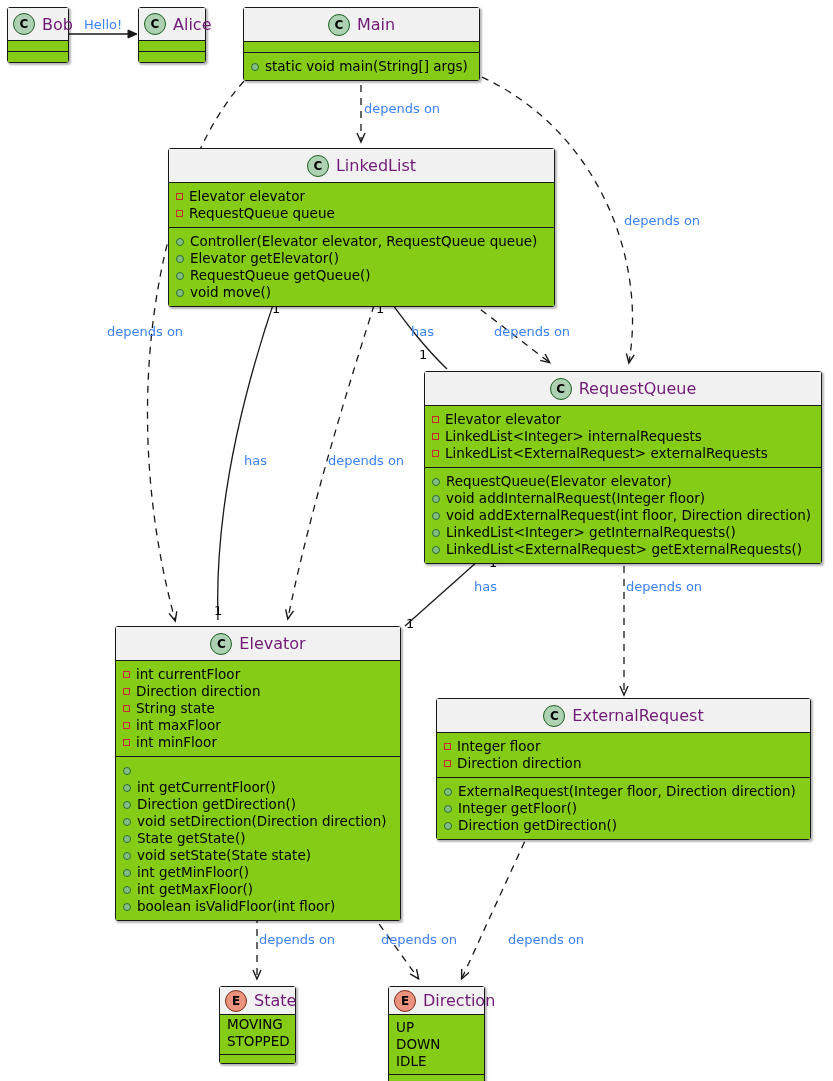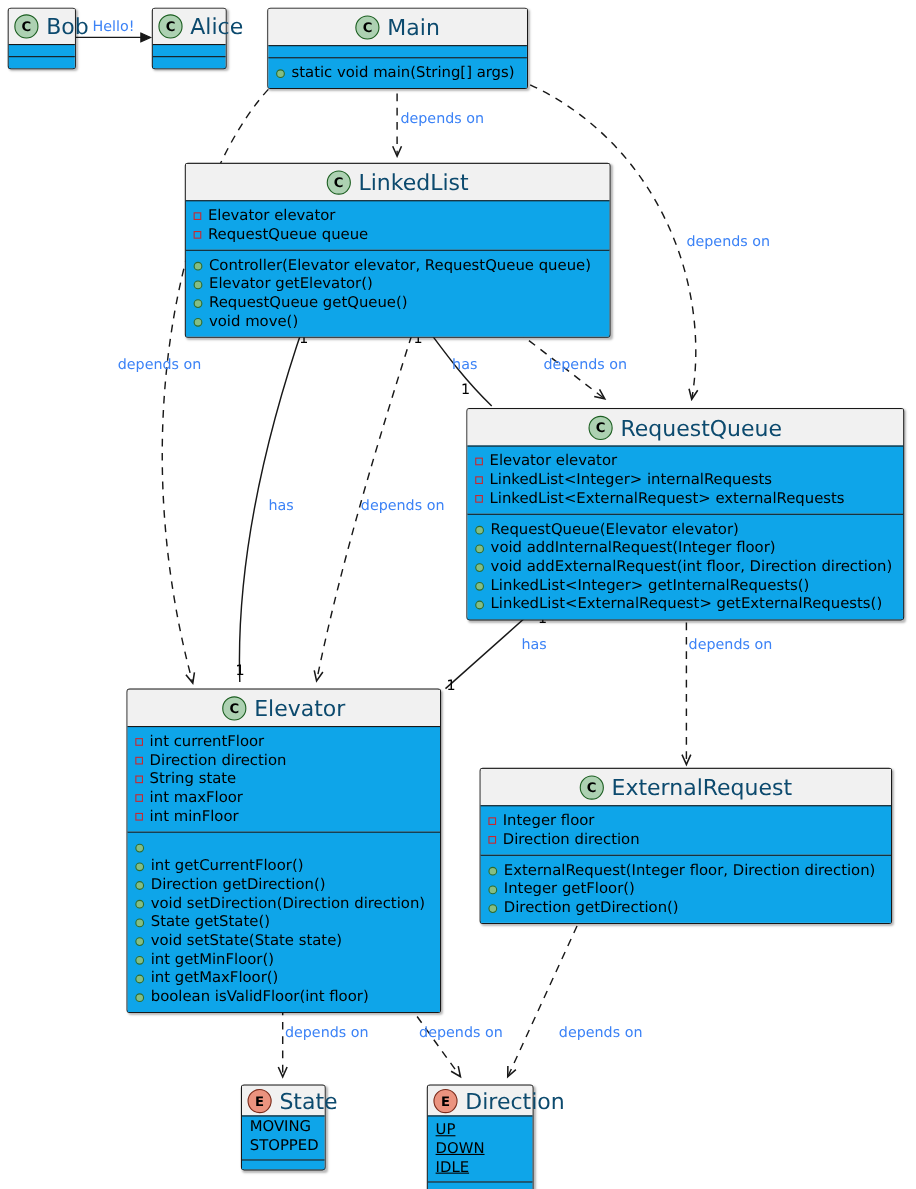--- a/index.html
+++ b/index.html
@@ -39,29 +39,29 @@
     justify-content: center;
     height: 33px;
     padding: 0 8px;
     background: #F1F1F1;
   }
   .uml-header.tight {
     justify-content: flex-start;
     padding: 0 5px;
   }
   .uml-title {
-    font-size: 20px;
-    color: #0c4a6e;
+    font-size: 16px;
+    color: #701a75;
     white-space: nowrap;
     letter-spacing: 0px;
   }
   .uml-compartment {
     box-sizing: border-box;
     border-top: 1px solid #181818;
-    background: #0ea5e9;
+    background: #84cc16;
     padding: 5px 4px 5px 5px;
   }
   .uml-compartment.empty {
     height: 11px;
     padding: 0;
   }
   .uml-row {
     display: flex;
     align-items: center;
     height: 17px;
@@ -432,21 +432,21 @@
       <div class="enum-row">STOPPED</div>
     </div>
     <div class="uml-compartment empty" style="height:9px;"></div>
   </div>
 
   <div class="uml-box" style="left:388px; top:986px; width:97px;">
     <div class="uml-header tight" style="height:27px;">
       <span class="circ-icon enum-icon">E</span>
       <span class="uml-title">Direction</span>
     </div>
-    <div class="uml-compartment" style="padding:4px 4px 4px 5px;text-decoration:underline;">
+    <div class="uml-compartment" style="padding:4px 4px 4px 5px;">
       <div class="enum-row">UP</div>
       <div class="enum-row">DOWN</div>
       <div class="enum-row">IDLE</div>
     </div>
     <div class="uml-compartment empty" style="height:9px;"></div>
   </div>
 
 </div>
 
 </body></html>

